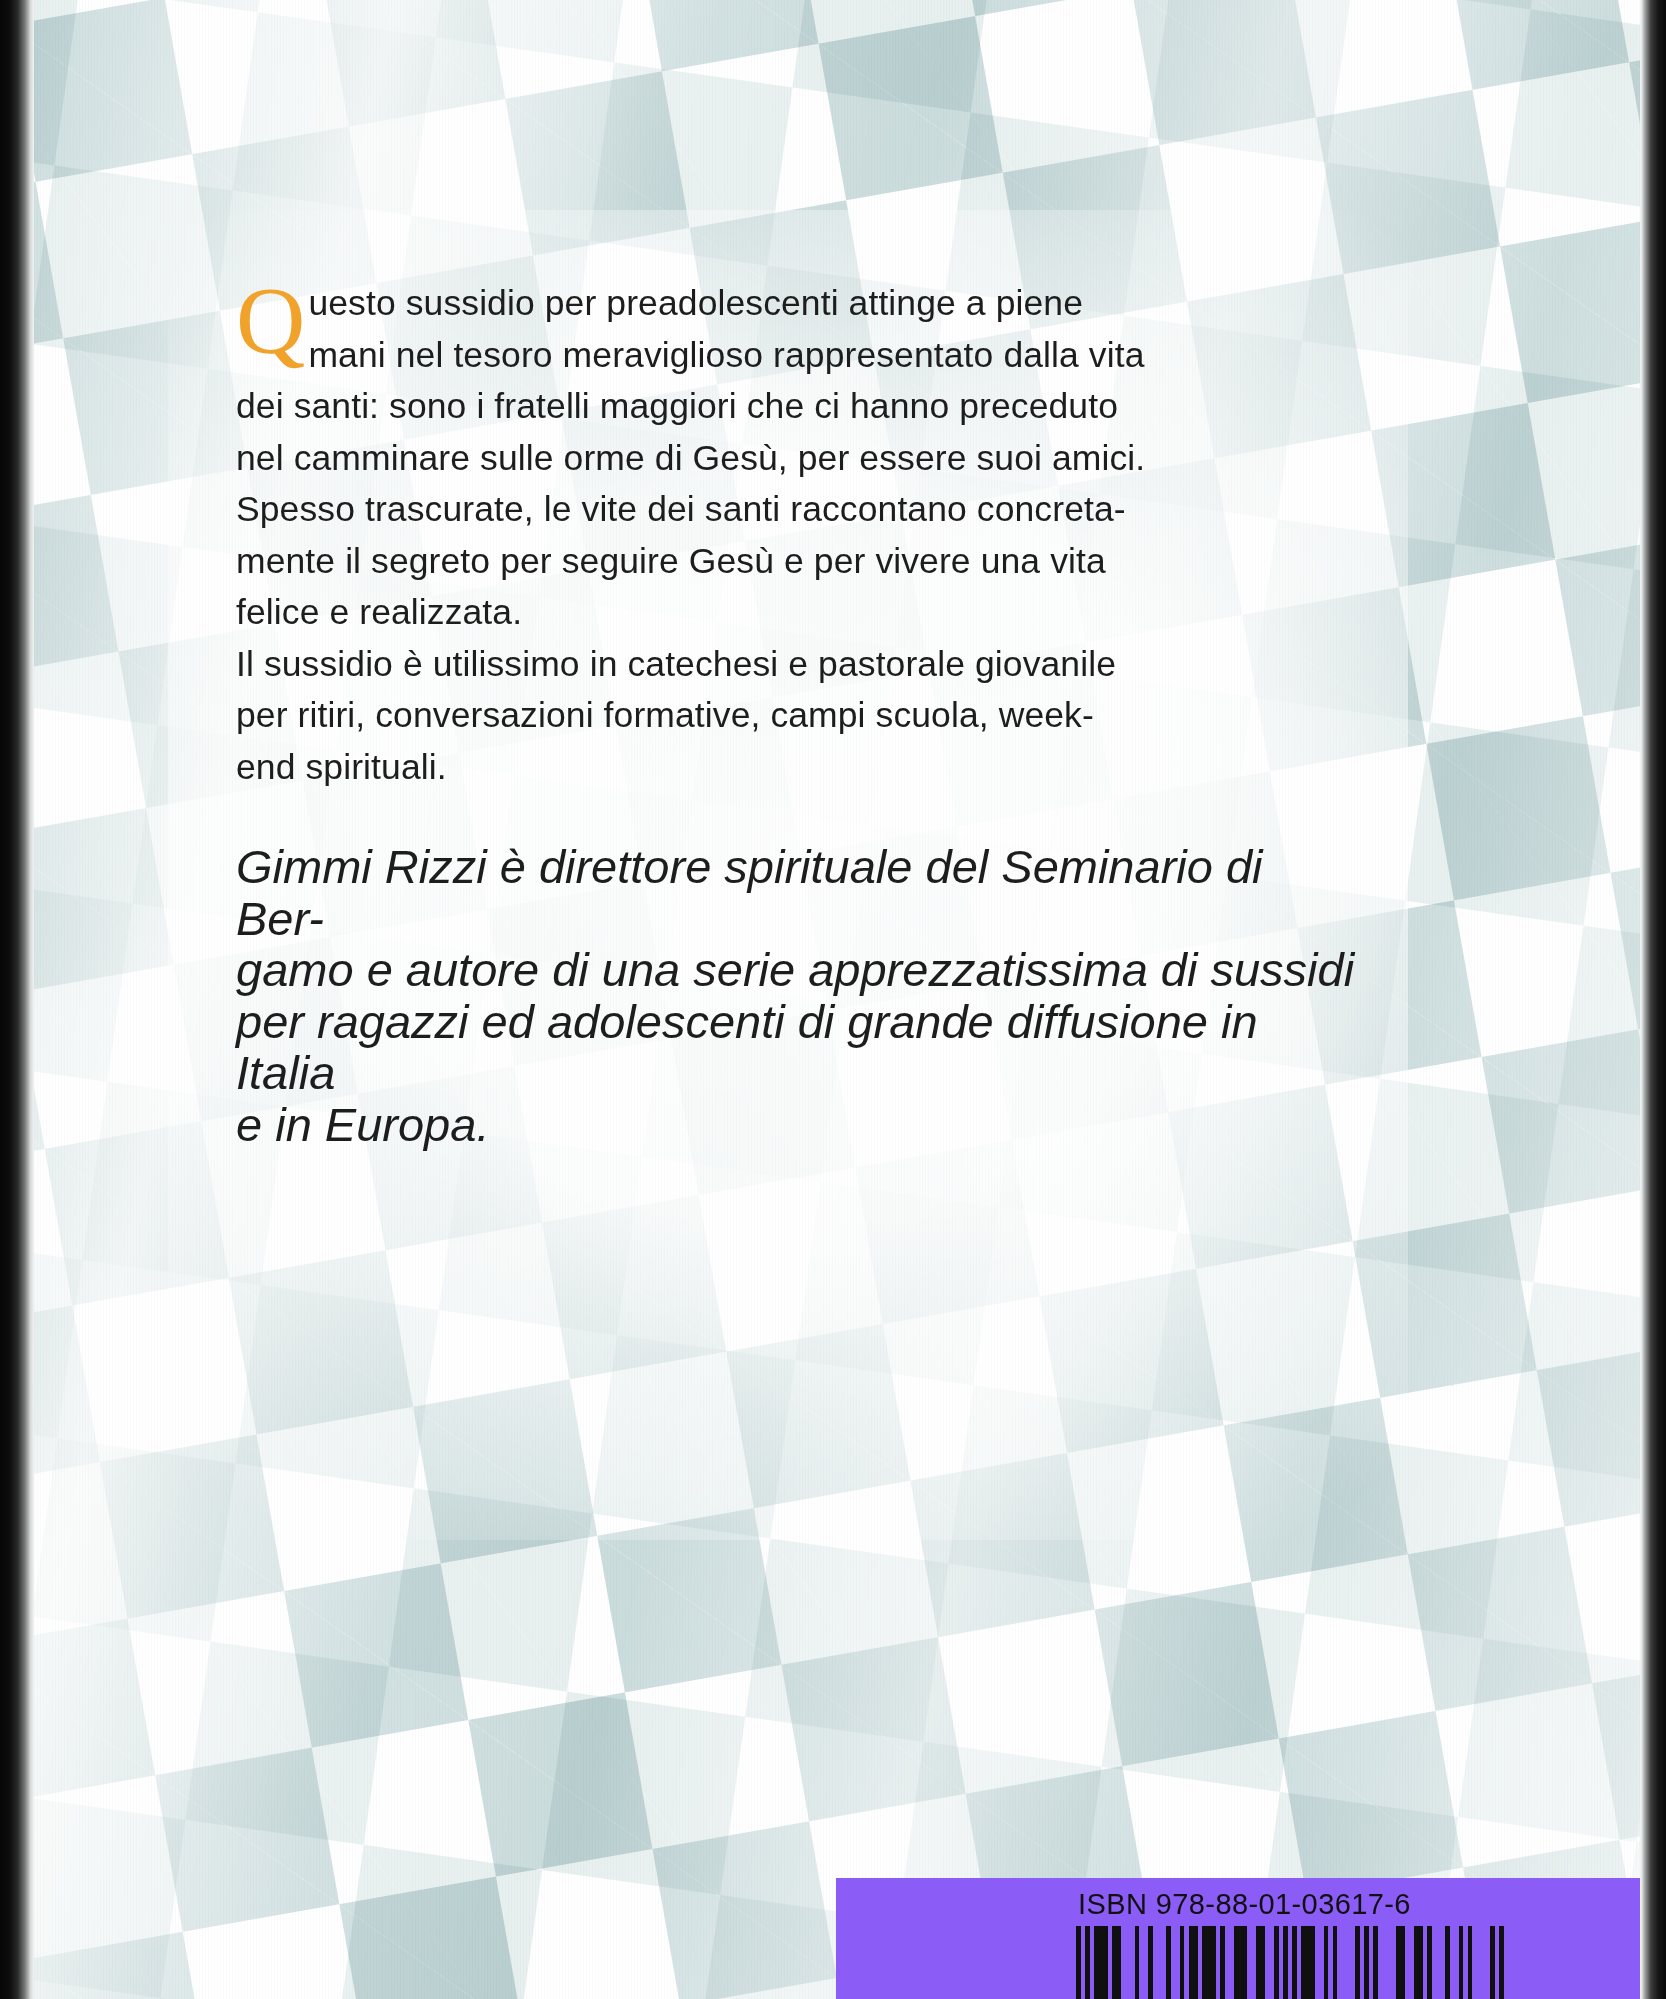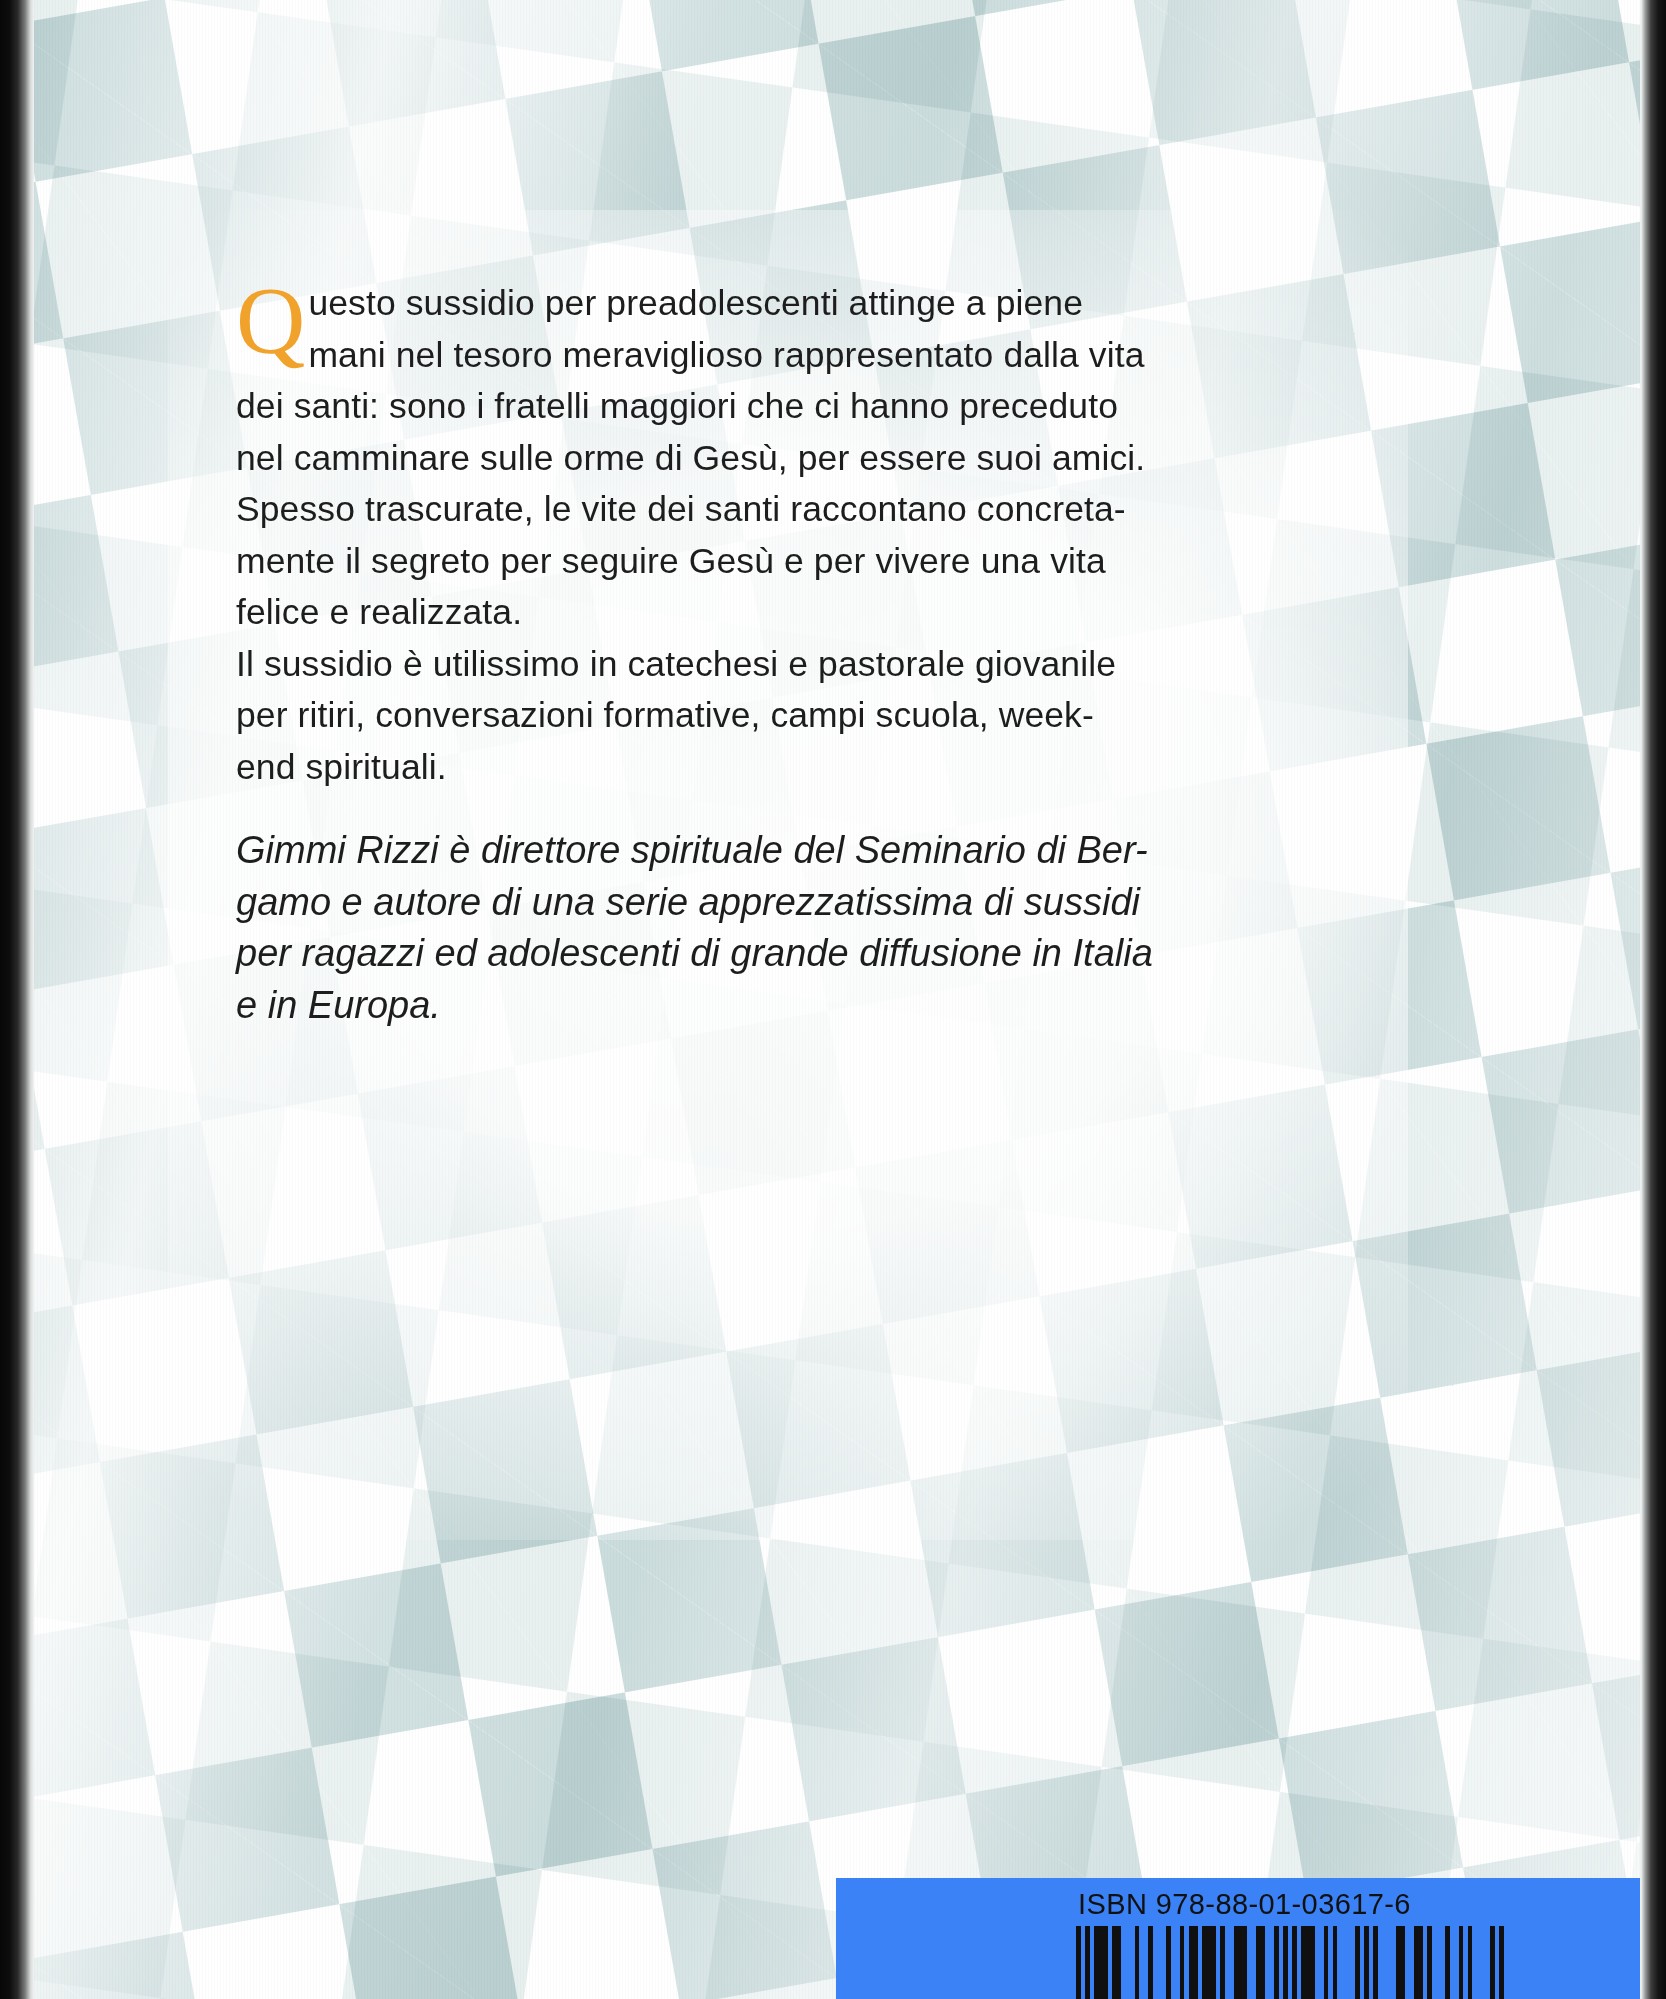--- a/index.html
+++ b/index.html
@@ -122,36 +122,36 @@
     float: left;
     color: #f0a22b;
     font-family: "Liberation Serif", serif;
     font-size: 96px;
     line-height: 74px;
     font-weight: 400;
     margin: 6px 3px 0 0;
   }
   .blurb-para { margin: 0; }
   .bio {
-    font-size: 38px;
+    font-size: 47px;
     line-height: 51.5px;
     font-style: italic;
-    margin: 32px 0 0 0;
+    margin: 48px 0 0 0;
     white-space: pre-line;
     font-weight: 400;
   }
 
   
   .isbn-block {
     position: absolute;
     left: 836px;
     top: 1878px;
     width: 804px;
     height: 121px;
-    background: #3b82f6;
+    background: #8b5cf6;
     z-index: 30;
     overflow: hidden;
   }
   .isbn-label {
     position: absolute;
     left: 242px;
     top: 10px;
     font-size: 29px;
     letter-spacing: .4px;
     color: #111111;

